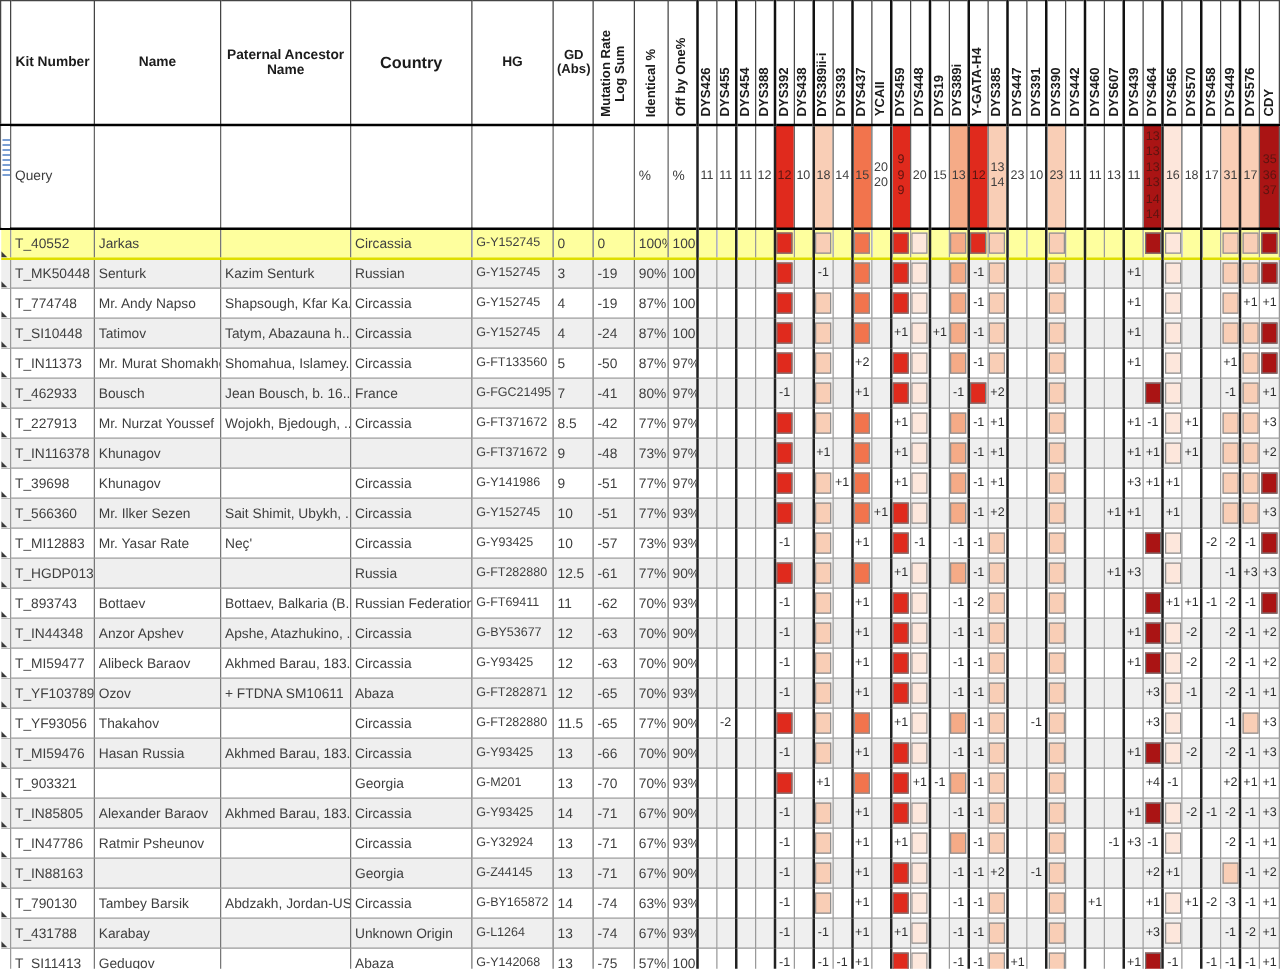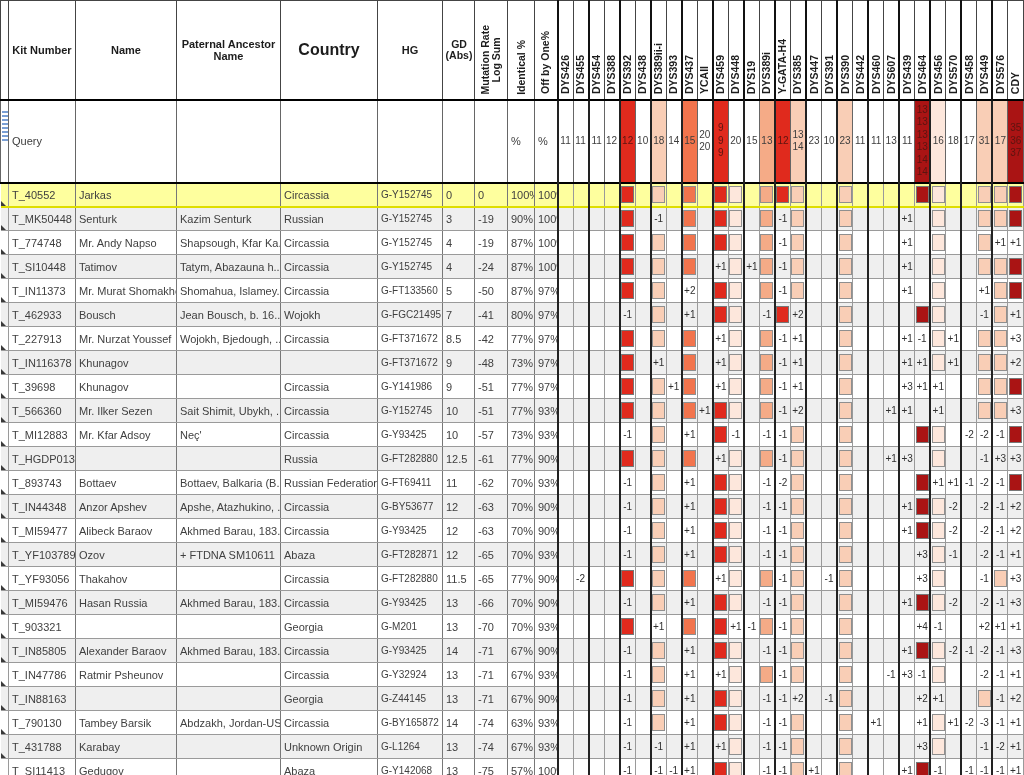--- a/index.html
+++ b/index.html
@@ -86,21 +86,21 @@
         <col>
         <col>
       </colgroup>
     <tbody id="tbody">
         <tr class="hdr">
           <th style="white-space: pre-line; font-size: 11px;"></th>
           <th style="white-space: pre-line; font-size: 11px;">Kit Number</th>
           <th style="white-space: pre-line; font-size: 11px;">Name</th>
           <th style="white-space: pre-line; font-size: 11px;">Paternal Ancestor
 Name</th>
-          <th style="white-space: pre-line; font-size: 16px; margin-left: 44px;">Country</th>
+          <th style="white-space: pre-line; font-size: 13px; margin-left: 44px;">Country</th>
           <th style="white-space: pre-line; font-size: 11px;">HG</th>
           <th class="gdh" style="white-space: pre-line;">GD
 (Abs)</th>
           <th class="vh"><span class="vtext">Mutation Rate
 Log Sum</span></th>
           <th class="vh"><span class="vtext">Identical %</span></th>
           <th class="vh"><span class="vtext">Off by One%</span></th>
           <th class="vh mk thick"><span class="vtext">DYS426</span></th>
           <th class="vh mk"><span class="vtext">DYS455</span></th>
           <th class="vh mk thick"><span class="vtext">DYS454</span></th>
@@ -407,21 +407,21 @@
           <td class="mk thick"><span class="chip" style="background: rgb(249, 206, 182);"></span></td>
           <td class="mk"><span class="chip" style="background: rgb(170, 20, 20); border-color: rgb(119, 119, 119);"></span></td>
         </tr>
         <tr class="drow gray">
           <td class="handle">
             <span class="tri"></span>
           </td>
           <td class="txt">T_462933</td>
           <td class="txt">Bousch</td>
           <td class="txt">Jean Bousch, b. 16...</td>
-          <td class="txt">Wojokh</td>
+          <td class="txt">France</td>
           <td class="txt hg">G-FGC21495</td>
           <td class="txt">7</td>
           <td class="txt">-41</td>
           <td class="txt">80%</td>
           <td class="txt">97%</td>
           <td class="mk thick"></td>
           <td class="mk"></td>
           <td class="mk thick"></td>
           <td class="mk"></td>
           <td class="mk thick">-1</td>
@@ -625,21 +625,21 @@
           <td class="mk thick"></td>
           <td class="mk"><span class="chip" style="background: rgb(249, 206, 182);"></span></td>
           <td class="mk thick"><span class="chip" style="background: rgb(249, 206, 182);"></span></td>
           <td class="mk">+3</td>
         </tr>
         <tr class="drow">
           <td class="handle">
             <span class="tri"></span>
           </td>
           <td class="txt">T_MI12883</td>
-          <td class="txt">Mr. Kfar Adsoy</td>
+          <td class="txt">Mr. Yasar Rate</td>
           <td class="txt">Neç'</td>
           <td class="txt">Circassia</td>
           <td class="txt hg">G-Y93425</td>
           <td class="txt">10</td>
           <td class="txt">-57</td>
           <td class="txt">73%</td>
           <td class="txt">93%</td>
           <td class="mk thick"></td>
           <td class="mk"></td>
           <td class="mk thick"></td>

